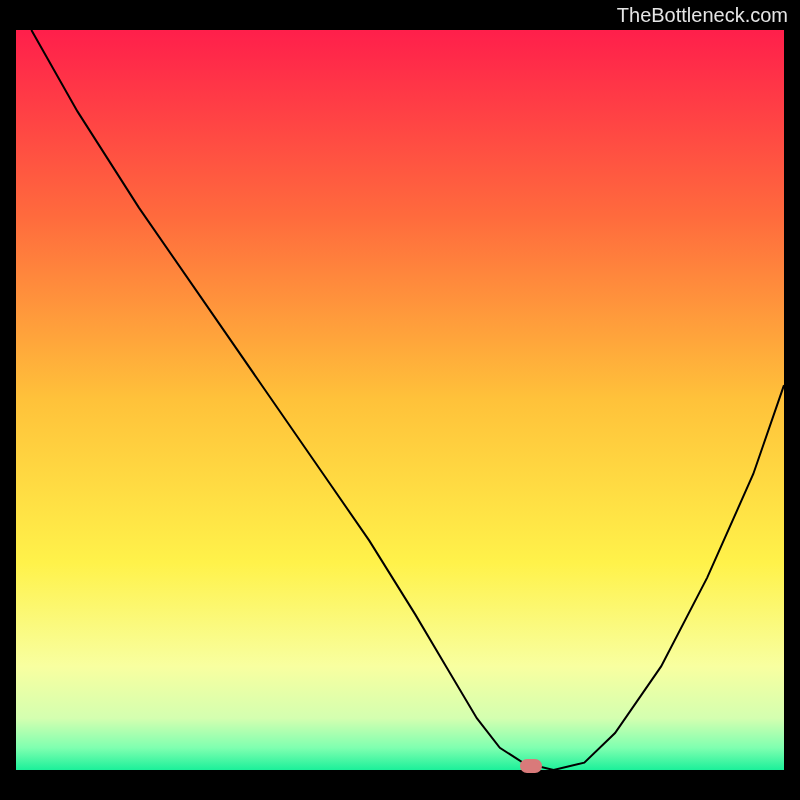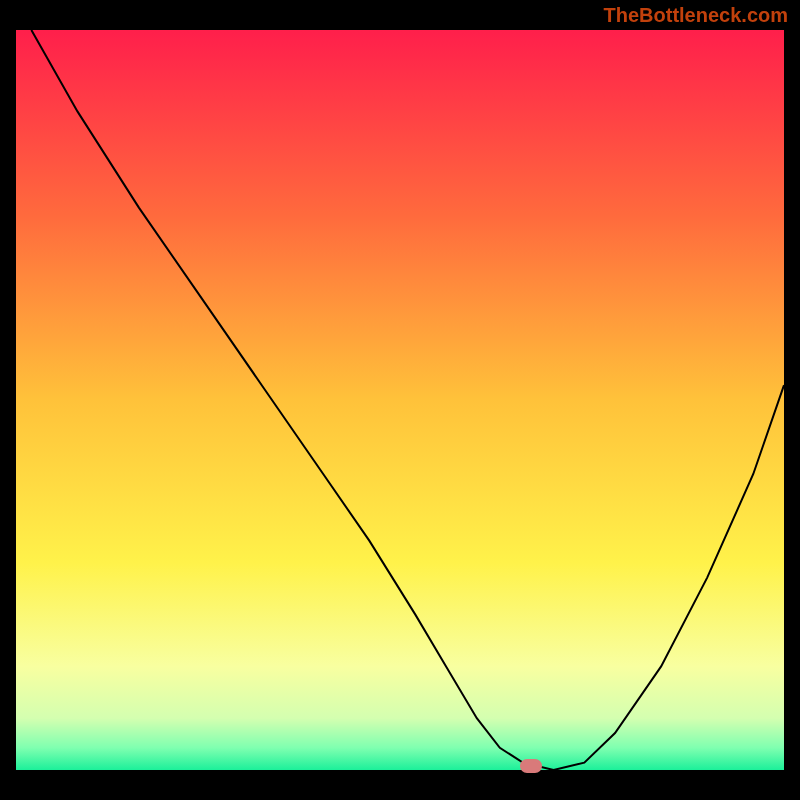--- a/index.html
+++ b/index.html
@@ -8,23 +8,23 @@
     height: 800px;
     background: #000;
     position: relative;
     font-family: Arial, sans-serif;
     overflow: hidden;
   }
   .watermark {
     position: absolute;
     top: 4px;
     right: 12px;
-    color: #c2410c;
+    color: #e5e5e5;
     font-size: 20px;
-    font-weight: 700;
+    font-weight: 400;
     z-index: 10;
   }
   .plot-area {
     position: absolute;
     left: 16px;
     top: 30px;
     width: 768px;
     height: 740px;
   }
   .gradient-bg {

